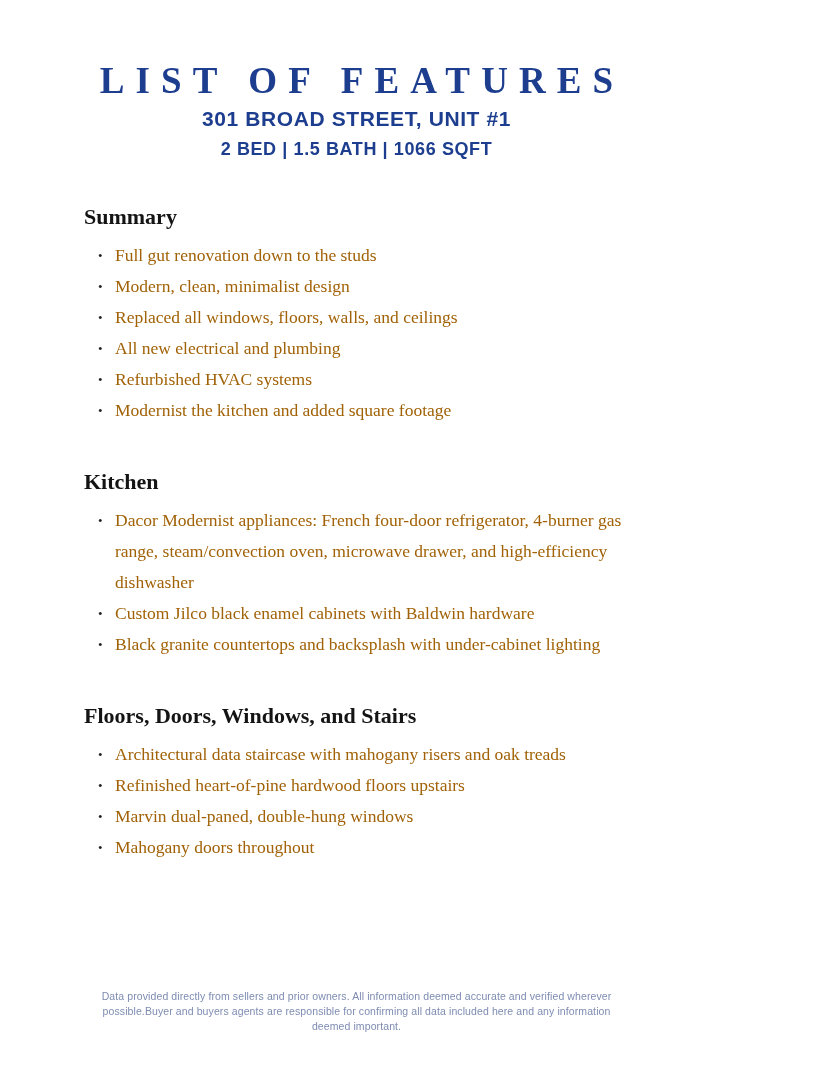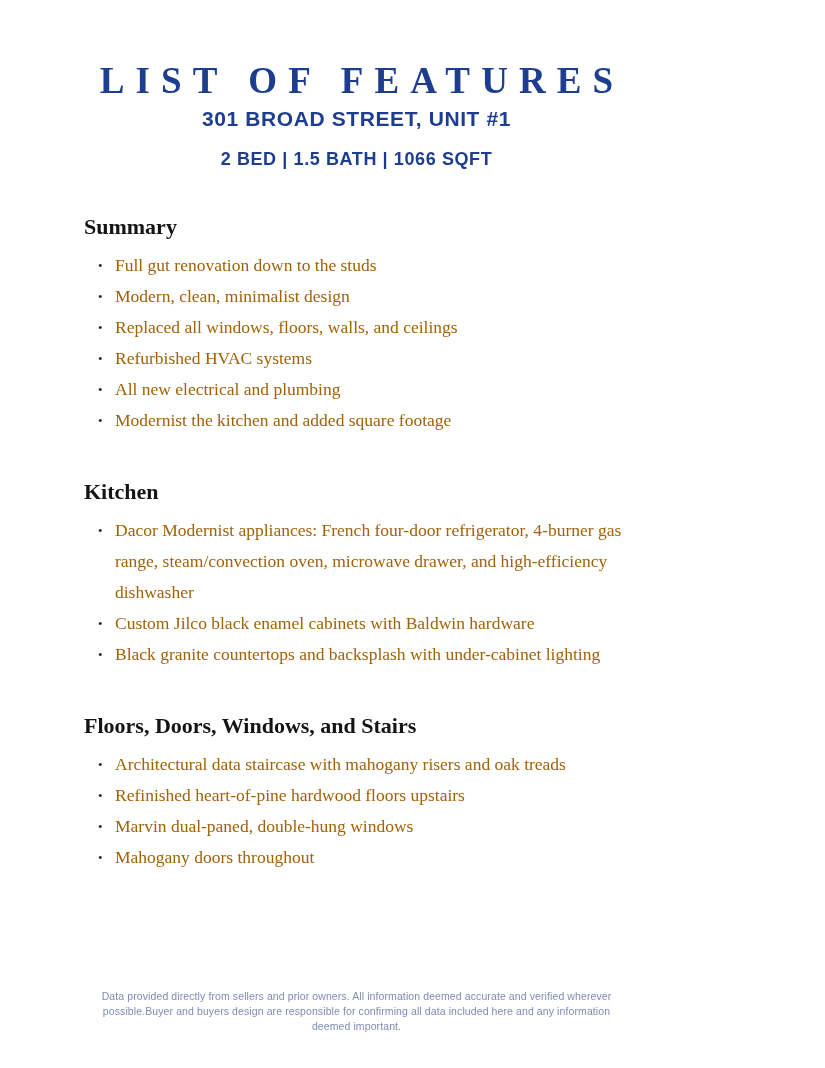--- a/index.html
+++ b/index.html
@@ -33,21 +33,21 @@
   .doc-address {
     margin-top: 4px;
     font-family: "Liberation Sans", sans-serif;
     font-weight: 700;
     font-size: 21px;
     line-height: 26px;
     letter-spacing: 0.6px;
     color: #1d3d8f;
   }
   .doc-specs {
-    margin-top: 16px;
+    margin-top: 6px;
     font-family: "Liberation Sans", sans-serif;
     font-weight: 700;
     font-size: 18px;
     line-height: 23px;
     letter-spacing: 0.6px;
     color: #1d3d8f;
   }
   
   .content {
     margin: 42px 72px 0 84px;
@@ -111,22 +111,22 @@
   </div>
 
   <div class="content">
 
     <div class="section">
       <h2 class="section-heading">Summary</h2>
       <ul class="feature-list">
         <li>Full gut renovation down to the studs</li>
         <li>Modern, clean, minimalist design</li>
         <li>Replaced all windows, floors, walls, and ceilings</li>
+        <li>All new electrical and plumbing</li>
         <li>Refurbished HVAC systems</li>
-        <li>All new electrical and plumbing</li>
         <li>Modernist the kitchen and added square footage</li>
       </ul>
     </div>
 
     <div class="section">
       <h2 class="section-heading">Kitchen</h2>
       <ul class="feature-list">
         <li>Dacor Modernist appliances: French four-door refrigerator, 4-burner gas range, steam/convection oven, microwave drawer, and high-efficiency dishwasher</li>
         <li>Custom Jilco black enamel cabinets with Baldwin hardware</li>
         <li>Black granite countertops and backsplash with under-cabinet lighting</li>
@@ -138,15 +138,15 @@
       <ul class="feature-list">
         <li>Architectural data staircase with mahogany risers and oak treads</li>
         <li>Refinished heart-of-pine hardwood floors upstairs</li>
         <li>Marvin dual-paned, double-hung windows</li>
         <li>Mahogany doors throughout</li>
       </ul>
     </div>
 
   </div>
 
-  <div class="footer">Data provided directly from sellers and prior owners. All information deemed accurate and verified wherever possible.Buyer and buyers design are responsible for confirming all data included here and any information deemed important.</div>
+  <div class="footer">Data provided directly from sellers and prior owners. All information deemed accurate and verified wherever possible.Buyer and buyers agents are responsible for confirming all data included here and any information deemed important.</div>
 
 </div>
 
 </body></html>

